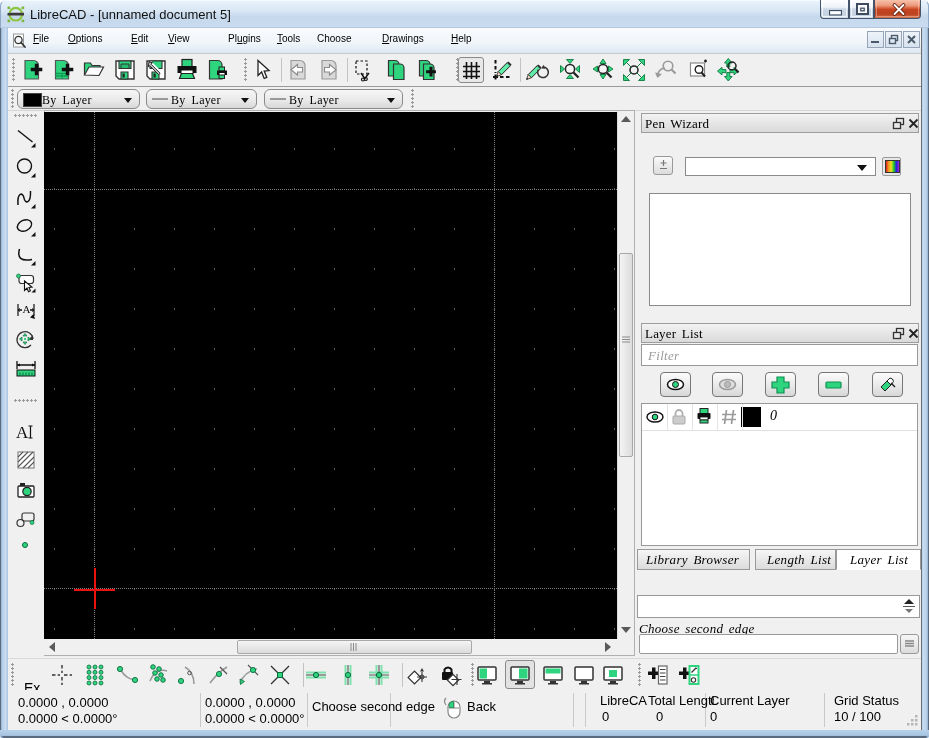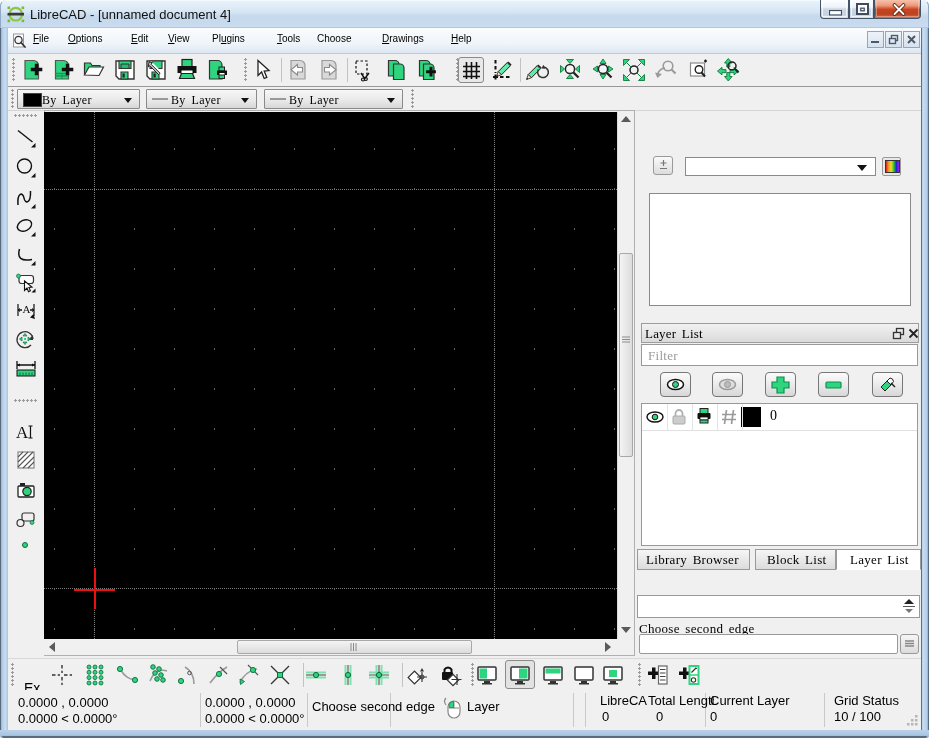--- a/index.html
+++ b/index.html
@@ -1,21 +1,21 @@
 <!DOCTYPE html>
 <html><head>
 <meta charset="utf-8">
 <style>
   html,body{margin:0;padding:0;}
   body{width:929px;height:738px;overflow:hidden;background:#fff;
        font-family:"Liberation Sans",sans-serif;}
   .abs{position:absolute;}
   #win{position:absolute;left:0;top:0;width:929px;height:738px;
        background:#b0c9e4;border-radius:6px 6px 2px 2px;}
-  .serif{font-family:"Liberation Serif",serif;letter-spacing:0.3px;}
+  .serif{font-family:"Liberation Serif",serif;letter-spacing:0.3px;font-style:italic;}
   
   #titlebar{left:0;top:0;width:929px;height:28px;
     background:linear-gradient(#e8f2fb 0%,#d8e6f4 40%,#c5d8ec 60%,#cadcef 100%);
     border-radius:6px 6px 0 0;border-bottom:1px solid #b3c8e0;box-sizing:border-box;
     border-top:1px solid #f5fafe;border-left:1px solid #8fa8c5;border-right:1px solid #8fa8c5;}
   #title-text{left:29px;top:6px;font-size:13px;color:#111;}
   
   .wbtn{top:0px;height:19px;box-sizing:border-box;border:1px solid #44546a;border-top:none;
         background:linear-gradient(#fdfeff 0%,#eef3f9 40%,#ccd8e6 50%,#c5d2e2 80%,#d3dfeb 100%);}
   .wbtn .inner{position:absolute;left:1px;right:1px;top:0;bottom:1px;border:1px solid rgba(255,255,255,.7);
@@ -25,21 +25,21 @@
   #menubar{left:1px;top:28px;width:927px;height:26px;
     background:linear-gradient(#fafcfe 0%,#f0f5fa 60%,#dde7f2 100%);
     border-bottom:1px solid #c8c8c8;box-sizing:border-box;}
   .menu-item{position:absolute;top:5px;font-size:10px;color:#000;}
   .mdibtn{position:absolute;top:3px;width:17px;height:17px;box-sizing:border-box;
     border:1px solid #97a5b8;background:linear-gradient(#eef3f9,#d7e2ef);}
   
   #toolbar1{left:8px;top:54px;width:913px;height:32px;background:#f0f0f0;}
   #comborow{left:8px;top:86px;width:913px;height:25px;background:#f0f0f0;border-bottom:1px solid #d5d5d5;box-sizing:border-box;}
   .combo{position:absolute;top:3px;height:20px;box-sizing:border-box;
-     border:1px solid #8a8a8a;border-radius:1px;
+     border:1px solid #8a8a8a;border-radius:6px;
      background:linear-gradient(#f7f7f7,#e8e8e8 60%,#d8d8d8);}
   .combo .ctext{position:absolute;left:24px;top:3px;font-size:12px;color:#000;
      font-family:"Liberation Serif",serif;letter-spacing:0.2px;word-spacing:3px;}
   .combo .arr{position:absolute;right:7px;top:8px;width:0;height:0;
      border-left:4px solid transparent;border-right:4px solid transparent;border-top:5px solid #111;}
   .grip-v{position:absolute;width:3px;
      background-image:radial-gradient(circle at 1.5px 1.5px,#9a9a9a 1px,transparent 1.2px);
      background-size:3px 4px;}
   .grip-h{position:absolute;height:3px;
      background-image:radial-gradient(circle at 1.5px 1.5px,#9a9a9a 1px,transparent 1.2px);
@@ -77,21 +77,21 @@
   .tab.active{background:#fff;border-bottom:1px solid #fff;}
   .li{position:absolute;left:7px;}
   .bi{position:absolute;top:4px;}
   svg{display:block}
 </style>
 </head>
 <body>
 <div id="win">
   <div class="abs" style="left:8px;top:54px;width:913px;height:676px;background:#f0f0f0"></div>
   <div class="abs" id="titlebar">
-    <div class="abs" id="title-text">LibreCAD - [unnamed document 4]</div>
+    <div class="abs" id="title-text">LibreCAD - [unnamed document 5]</div>
   </div>
 
   <div class="abs wbtn" style="left:820px;width:29px;border-radius:0 0 0 4px;">
       <div class="inner"></div>
     <svg class="abs" style="left:8px;top:10px" width="14" height="6">
         <rect x="0.5" y="0.5" width="12" height="4.5" fill="none" stroke="#3e4c5d" stroke-width="1"></rect>
         <rect x="1.5" y="1.5" width="10" height="2.5" fill="#fff"></rect>
       </svg>
   </div>
   <div class="abs wbtn" style="left:849px;width:25px;">
@@ -124,21 +124,21 @@
   <div class="abs" id="menubar">
     <svg class="abs" style="left:10px;top:5px" width="17" height="17" viewBox="0 0 17 17">
       <rect x="2.5" y="1" width="10" height="13" fill="#fff" stroke="#999" stroke-width="1"></rect>
       <circle cx="7.5" cy="7" r="3.6" fill="#f4f8fb" stroke="#333" stroke-width="1.3"></circle>
       <path d="M10 9.5 L14 14" stroke="#333" stroke-width="1.8" stroke-linecap="round"></path>
     </svg>
     <span class="menu-item" style="left:32px"><u>F</u>ile</span>
     <span class="menu-item" style="left:67px"><u>O</u>ptions</span>
     <span class="menu-item" style="left:130px"><u>E</u>dit</span>
     <span class="menu-item" style="left:167px"><u>V</u>iew</span>
-    <span class="menu-item" style="left:211px">Pl<u>u</u>gins</span>
+    <span class="menu-item" style="left:227px">Pl<u>u</u>gins</span>
     <span class="menu-item" style="left:276px"><u>T</u>ools</span>
     <span class="menu-item" style="left:316px">Choose</span>
     <span class="menu-item" style="left:381px"><u>D</u>rawings</span>
     <span class="menu-item" style="left:450px"><u>H</u>elp</span>
     <div class="mdibtn" style="left:866px">
         <svg width="15" height="15">
           <rect x="3" y="9" width="8" height="2" fill="#4a5a6a"></rect>
         </svg>
       </div>
     <div class="mdibtn" style="left:884px">
@@ -436,20 +436,30 @@
     <div class="sb-thumb h" style="left:193px;top:1px;width:235px;height:14px;"></div>
     <svg class="abs" style="left:306px;top:4px" width="8" height="8">
         <path d="M1 0 v8 M3.5 0 v8 M6 0 v8" stroke="#8a8a8a" stroke-width="1"></path>
       </svg>
     <svg class="abs" style="left:561px;top:3px" width="7" height="10">
         <path d="M6 5 L0 0 V10 Z" fill="#5a5a5a"></path>
       </svg>
   </div>
   <div class="abs" id="rightdock">
 
+    <div class="dock-title" style="top:2px">
+        <span class="t">Pen Wizard</span>
+      <svg class="dockbtn" style="left:250px" width="13" height="13">
+          <rect x="4.5" y="1.5" width="7" height="6" fill="none" stroke="#333" stroke-width="1.3"></rect>
+          <rect x="1.5" y="5.5" width="7" height="6" fill="#e8e8e8" stroke="#333" stroke-width="1.3"></rect>
+        </svg>
+      <svg class="dockbtn" style="left:265px" width="13" height="13">
+          <path d="M2.5 2.5 L10.5 10.5 M10.5 2.5 L2.5 10.5" stroke="#222" stroke-width="1.8"></path>
+        </svg>
+    </div>
     <div class="abs" style="left:17px;top:45px;width:20px;height:19px;border:1px solid #999;border-radius:3px;background:linear-gradient(#fafafa,#dcdcdc);box-sizing:border-box">
       <svg style="margin:3px 0 0 5px" width="9" height="11">
           <path d="M4.5 0 v6 M1.5 3 h6 M1 8.5 h7" stroke="#777" stroke-width="1.2"></path>
         </svg>
     </div>
     <div class="abs" style="left:49px;top:46px;width:191px;height:19px;border:1px solid #8a8a8a;background:#fff;box-sizing:border-box">
       <div style="position:absolute;right:8px;top:7px;width:0;height:0;border-left:5px solid transparent;border-right:5px solid transparent;border-top:6px solid #111"></div>
     </div>
     <div class="abs" style="left:246px;top:46px;width:19px;height:19px;border:1px solid #999;border-radius:2px;background:#e8e8e8;box-sizing:border-box">
       <div style="position:absolute;left:2px;top:2px;width:13px;height:11px;border:1px solid #333;background:linear-gradient(90deg,#d22 0%,#e92 20%,#ed2 40%,#2c2 60%,#22d 80%,#a2d 100%)"></div>
@@ -525,21 +535,21 @@
         <span class="serif" style="position:absolute;left:128px;top:4px;font-size:14px">0</span>
         <div style="position:absolute;left:25px;top:0;width:1px;height:26px;background:#e4e4e4"></div>
         <div style="position:absolute;left:50px;top:0;width:1px;height:26px;background:#e4e4e4"></div>
         <div style="position:absolute;left:75px;top:0;width:1px;height:26px;background:#e4e4e4"></div>
         <div style="position:absolute;left:100px;top:0;width:1px;height:26px;background:#e4e4e4"></div>
       </rect>
         </div>
     </div>
 
     <div class="tab" style="left:1px;width:113px"><span class="serif" style="margin-left:8px">Library Browser</span></div>
-    <div class="tab" style="left:119px;width:81px"><span class="serif" style="margin-left:11px">Block List</span></div>
+    <div class="tab" style="left:119px;width:81px"><span class="serif" style="margin-left:11px">Length List</span></div>
     <div class="tab active" style="left:200px;width:85px"><span class="serif" style="margin-left:13px">Layer List</span></div>
 
     <div class="abs" style="left:1px;top:484px;width:283px;height:23px;border:1px solid #999;background:#fff;box-sizing:border-box">
       <svg style="position:absolute;right:3px;top:3px" width="14" height="16">
           <path d="M7 0 L12 5 H2 Z" fill="#222"></path>
           <path d="M1 7.5 h12" stroke="#555"></path>
           <path d="M7 14 L11 10 H3 Z" fill="#777"></path>
         </svg>
     </div>
     <span class="serif" style="position:absolute;left:3px;top:510px;font-size:13px;letter-spacing:0.3px;word-spacing:2px">Choose second edge</span>
@@ -696,21 +706,21 @@
     <div class="abs" style="left:10px;top:5px;line-height:16px">0.0000 , 0.0000<br>0.0000 &lt; 0.0000°</div>
     <div class="abs" style="left:197px;top:5px;line-height:16px">0.0000 , 0.0000<br>0.0000 &lt; 0.0000°</div>
     <div class="abs" style="left:304px;top:9px">Choose second edge</div>
     <svg class="abs" style="left:434px;top:5px" width="22" height="26" viewBox="0 0 22 26">
       <path d="M4 10 q-3 -4 0 -7" fill="none" stroke="#888" stroke-width="1.2"></path>
       <rect x="6" y="6" width="12" height="17" rx="6" fill="#fff" stroke="#888" stroke-width="1.2"></rect>
       <path d="M7 13 h10" stroke="#888" stroke-width="1"></path>
       <path d="M12 6.5 v7" stroke="#888" stroke-width="1"></path>
       <path d="M7.2 12.5 v-3.5 a5 5 0 0 1 4.3 -2.7 v6.2 z" fill="#2ed47e" stroke="#0a6b3c" stroke-width=".6"></path>
     </svg>
-    <div class="abs" style="left:459px;top:9px">Layer</div>
+    <div class="abs" style="left:459px;top:9px">Back</div>
     <div class="abs" style="left:592px;top:3px;width:48px;overflow:hidden;white-space:nowrap">LibreCAD</div>
     <div class="abs" style="left:640px;top:3px;width:66px;overflow:hidden;white-space:nowrap">Total Length</div>
     <div class="abs" style="left:594px;top:19px">0</div>
     <div class="abs" style="left:648px;top:19px">0</div>
     <div class="abs" style="left:702px;top:3px;line-height:16px">Current Layer<br>0</div>
     <div class="abs" style="left:826px;top:3px;line-height:16px">Grid Status<br>10 / 100</div>
     <svg class="abs" style="left:898px;top:24px" width="13" height="13">
         <g fill="#b5b5b5">
           <rect x="9" y="1" width="2.5" height="2.5"></rect>
           <rect x="5" y="5" width="2.5" height="2.5"></rect>

